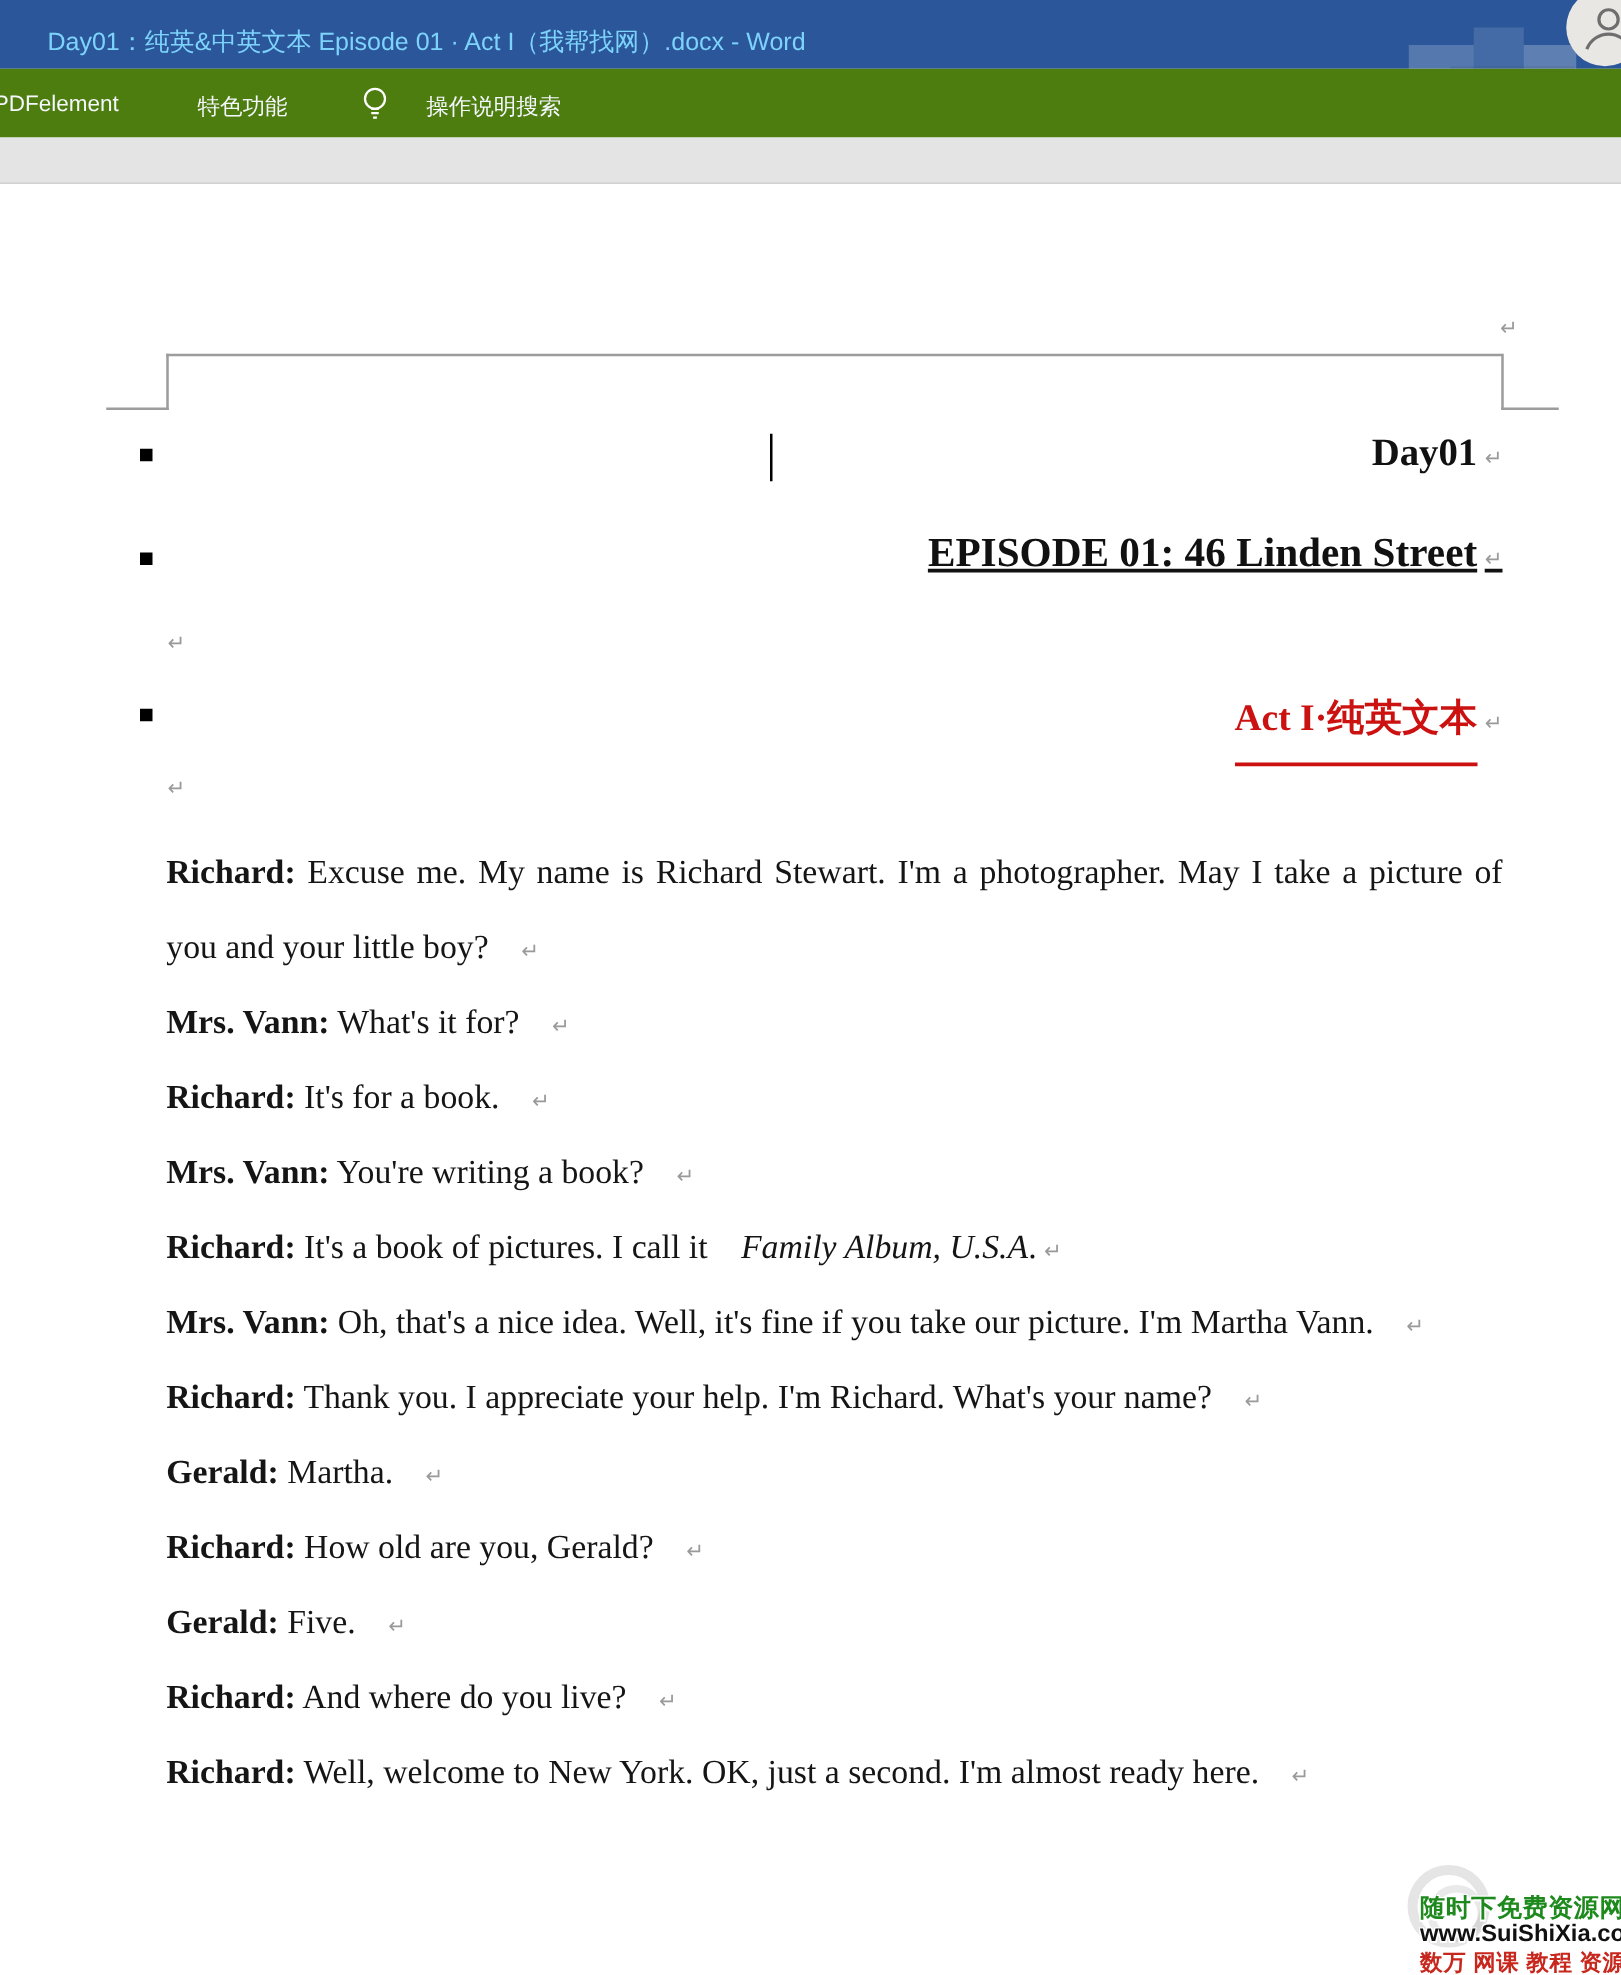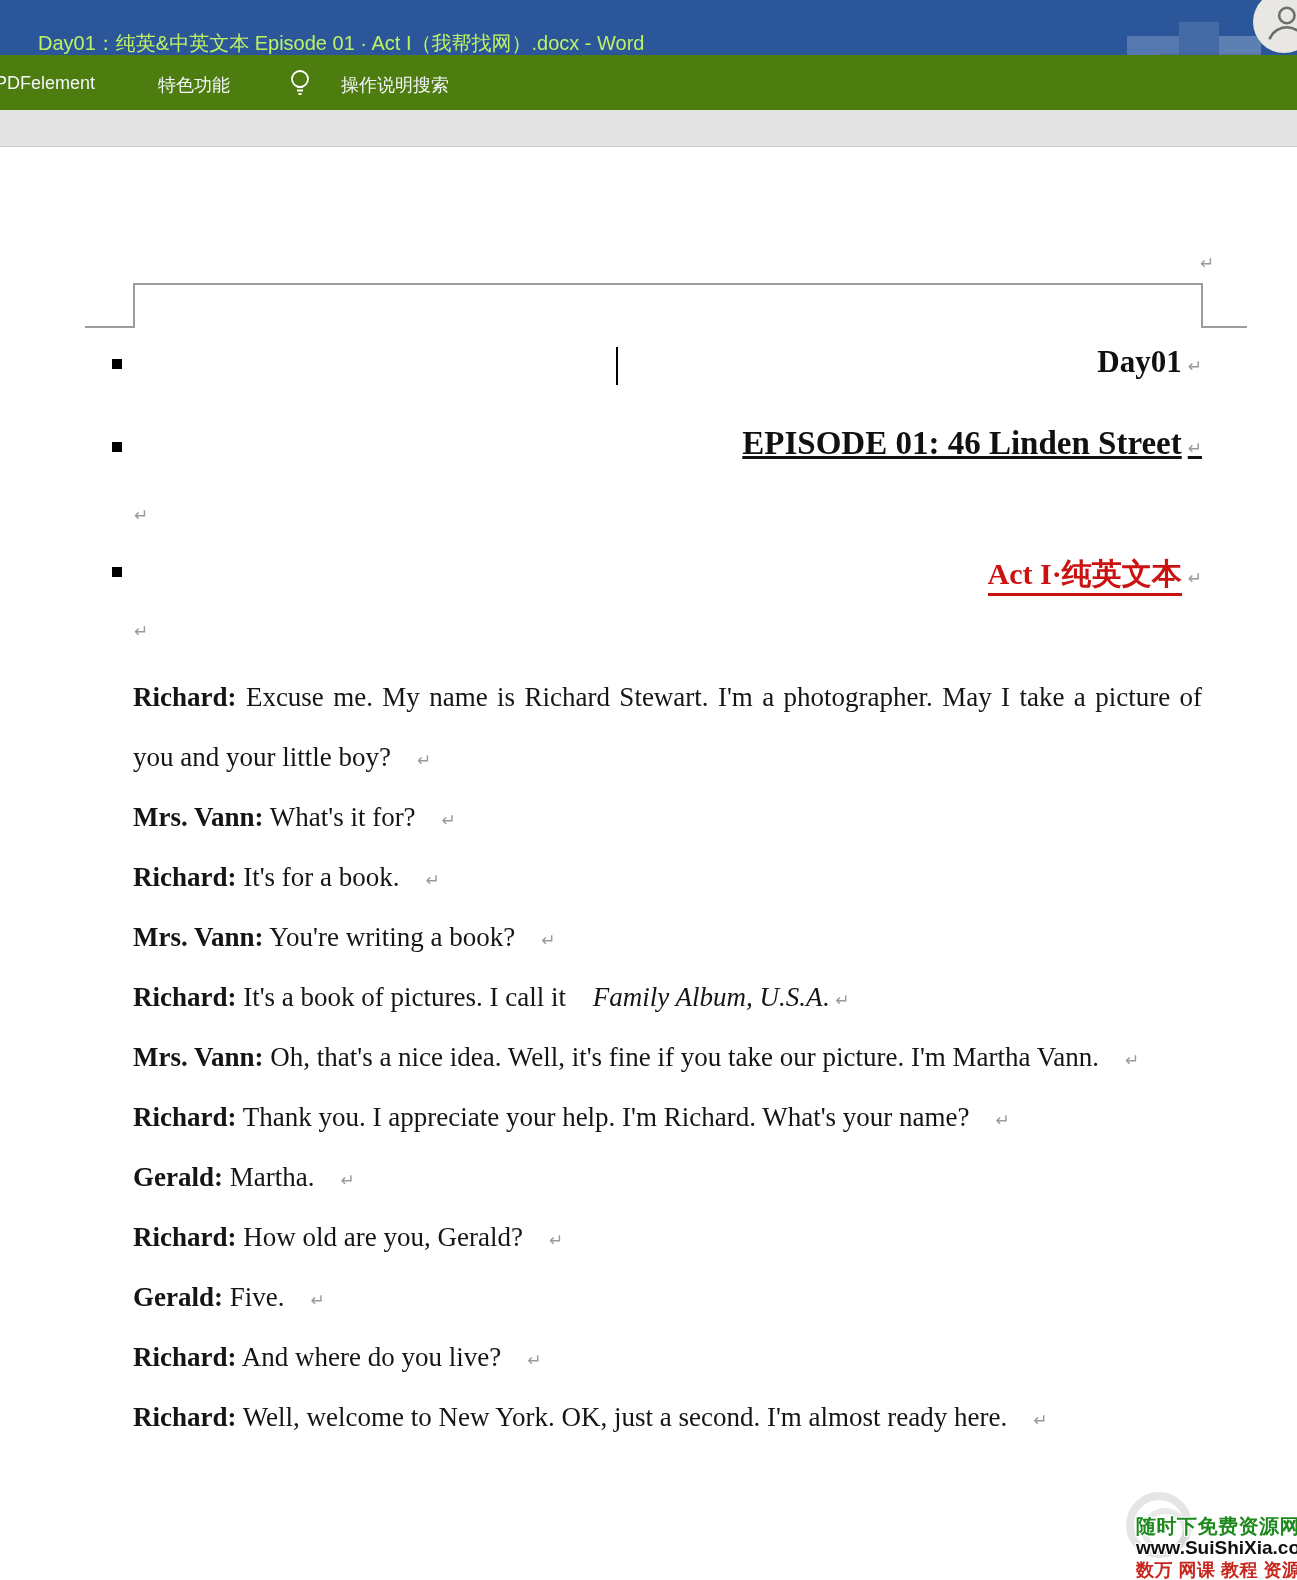--- a/index.html
+++ b/index.html
@@ -1,20 +1,20 @@
 <!DOCTYPE html>
 <html><head>
 <meta charset="utf-8">
 <style>
   html,body{margin:0;padding:0;background:#fff;}
   .screen{position:relative;width:1297px;height:1580px;overflow:hidden;background:#fff;
           font-family:"Liberation Serif","DejaVu Serif",serif;}
   
   .titlebar{position:absolute;left:0;top:0;width:1297px;height:55px;background:#2B579A;}
-  .title-text{position:absolute;left:38px;top:30px;color:#bef264;font:400 20px "Liberation Sans","DejaVu Sans",sans-serif;white-space:nowrap;}
+  .title-text{position:absolute;left:38px;top:20px;color:#7dd3fc;font:400 20px "Liberation Sans","DejaVu Sans",sans-serif;white-space:nowrap;}
   .blur-patch{position:absolute;}
   .avatar{position:absolute;left:1253px;top:-9px;width:62px;height:62px;border-radius:50%;background:#E8E7E4;overflow:hidden;}
   .avatar svg{position:absolute;left:10px;top:8px;}
   
   .ribbonrow{position:absolute;left:0;top:55px;width:1297px;height:55px;background:#4d7c0f;}
   .rtab{position:absolute;top:18px;color:#F4F7FB;font:400 18px "Liberation Sans","DejaVu Sans",sans-serif;white-space:nowrap;cursor:default;}
   .tab-pdf{left:-5px;}
   .tab-feat{left:158px;}
   .tellme{left:341px;}
   .bulb{position:absolute;left:287px;top:13px;}
@@ -29,21 +29,21 @@
   .b-rwing{left:1201px;top:326px;width:46px;height:2px;}
   
   .pmark{color:#9a9a9a;font:400 17px "DejaVu Sans",sans-serif;margin-left:6px;font-style:normal;text-decoration:none;}
   .free-pmark{position:absolute;color:#9a9a9a;font:400 17px "DejaVu Sans",sans-serif;}
   .caret{position:absolute;left:616px;top:347px;width:2px;height:38px;background:#000;}
   .bullet{position:absolute;left:112px;width:10px;height:10px;background:#000;}
   .heading{position:absolute;left:133px;width:1069px;text-align:right;color:#111;font-weight:bold;white-space:nowrap;}
   .h-day{top:344px;font-size:31px;}
   .h-episode{top:425px;font-size:33px;text-decoration:underline;}
   .h-act{top:554px;font-size:30px;color:#CC1111;}
-  .h-act .u{border-bottom:3px solid #CC1111;padding-bottom:3px;margin-left:36px;}
+  .h-act .u{border-bottom:3px solid #CC1111;padding-bottom:19px;margin-left:36px;}
   .dialogue{position:absolute;left:133px;top:667px;width:1069px;font-size:27px;line-height:60px;
             color:#151515;text-align:justify;}
   .dialogue p{margin:0;}
   .spk{font-weight:bold;}
   .txt-italic{font-style:italic;margin-left:20px;}
   
   .wm-circle{position:absolute;left:1126px;top:1492px;width:66px;height:66px;border-radius:50%;
              border:8px solid rgba(175,175,175,0.32);box-sizing:border-box;}
   .wm-circle:before{content:"";position:absolute;left:8px;top:8px;width:34px;height:34px;border-radius:50%;
              border:6px solid rgba(175,175,175,0.28);}

